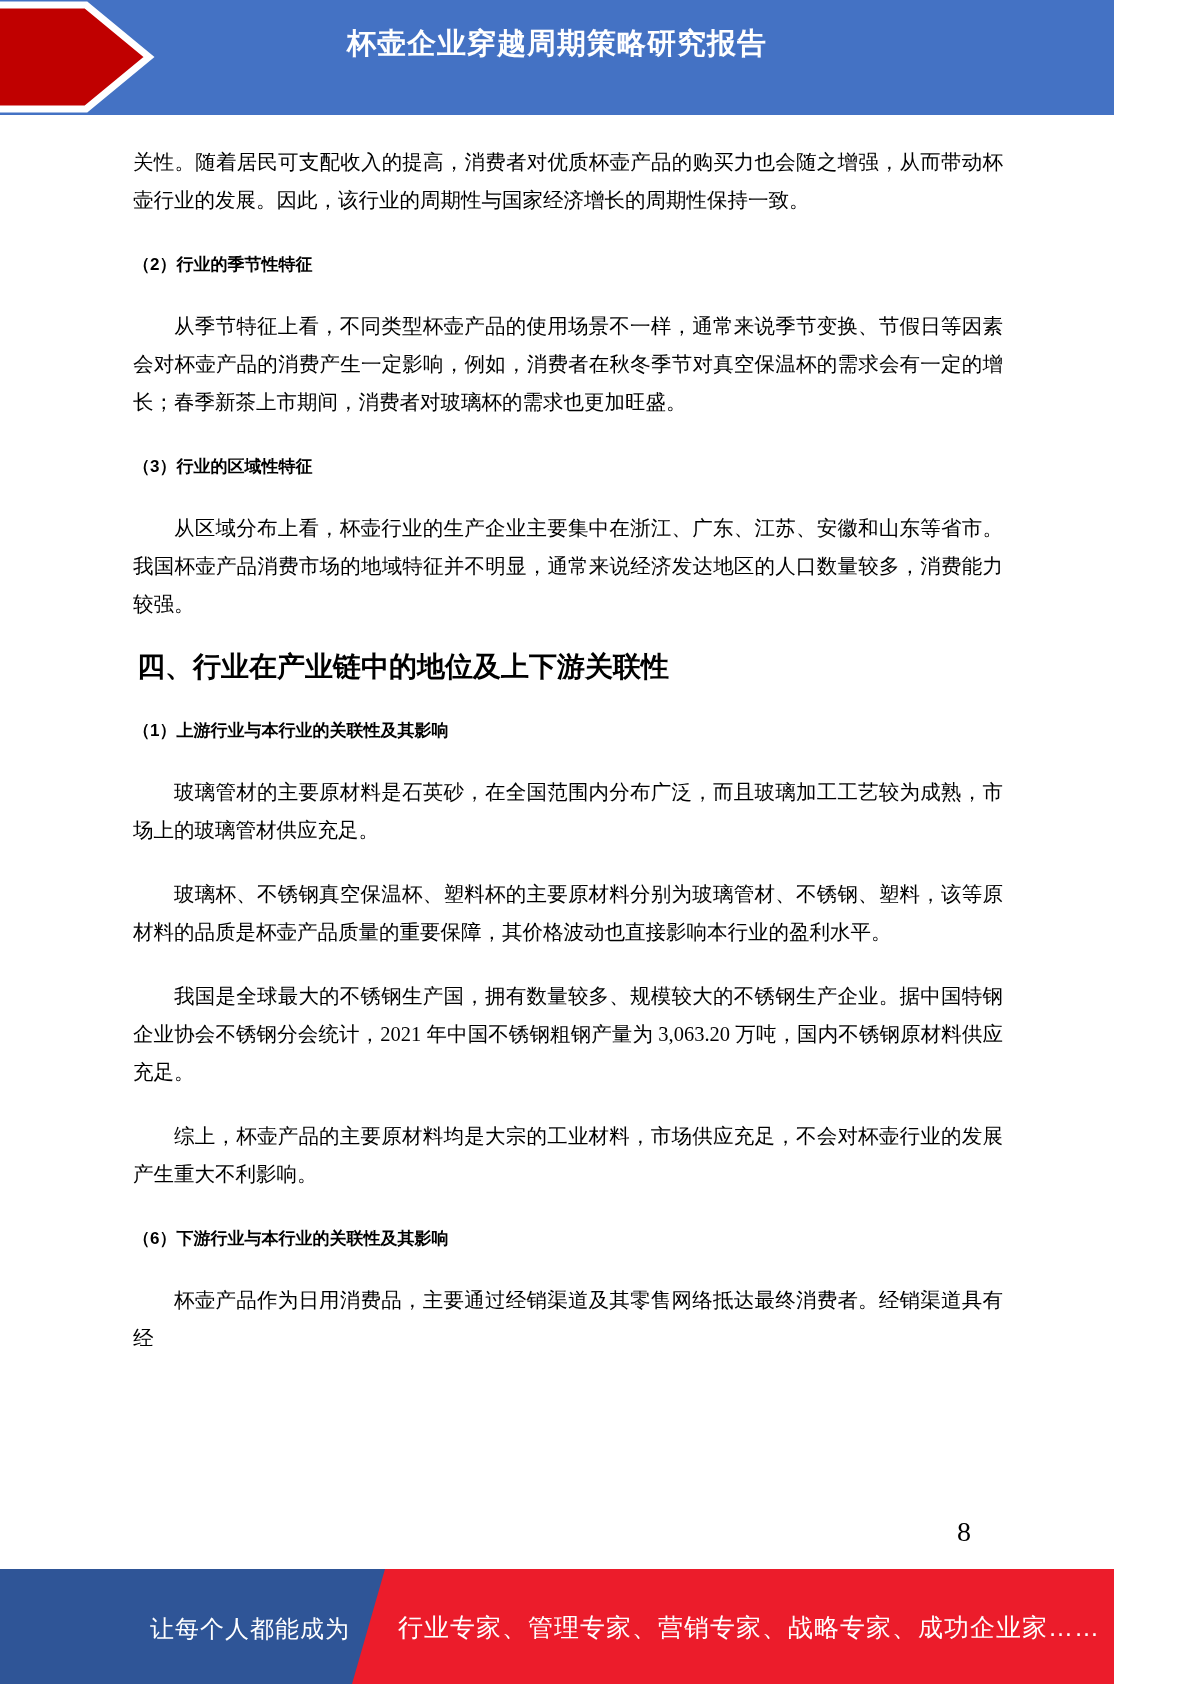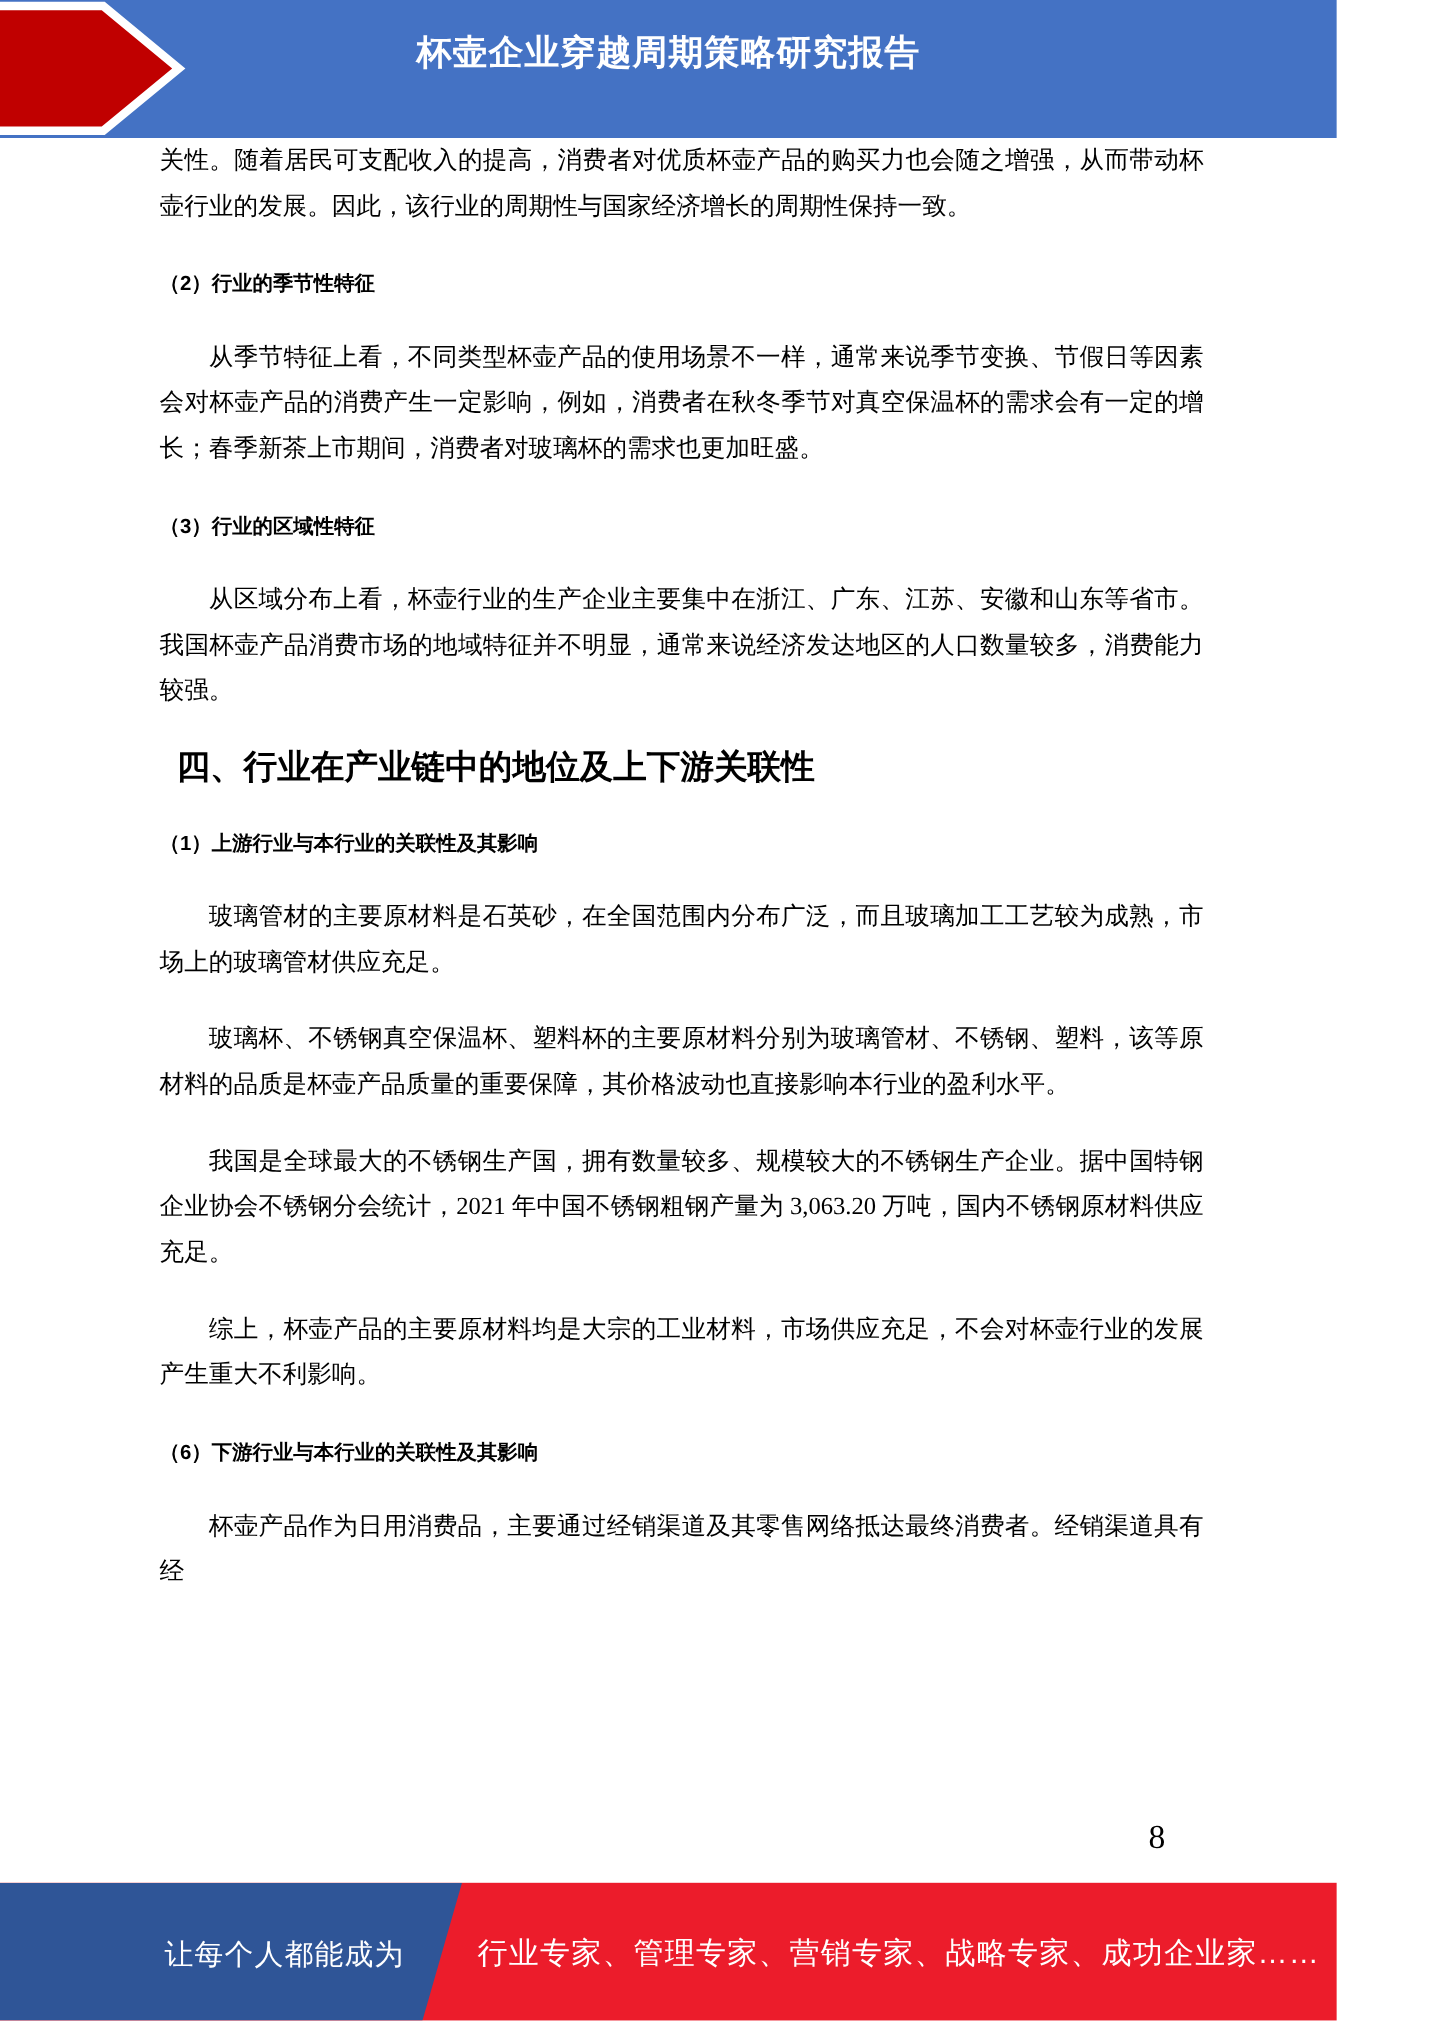--- a/index.html
+++ b/index.html
@@ -47,36 +47,36 @@
   }
   .content .p {
     font-size: 20.5px;
     line-height: 38px;
     margin: 26px 0;
     text-align: justify;
     text-justify: inter-ideograph;
     text-indent: 2em;
   }
   .content .p.first {
-    margin-top: 0;
+    margin-top: 28px;
     text-indent: 0;
   }
   .content .h3 {
     font-family: Liberation Sans, sans-serif;
     font-weight: 700;
     font-size: 17px;
     line-height: 32px;
     margin: 30px 0 14px 0;
   }
   .content .h2 {
     font-family: "Liberation Sans", "DejaVu Sans", sans-serif;
     font-weight: 700;
     font-size: 28px;
     line-height: 36px;
-    margin: 26px 0 18px 14px;
+    margin: 26px 0 18px 4px;
   }
 
   .page-number {
     position: absolute;
     top: 1516px;
     right: 143px;
     font-size: 28px;
     font-family: "Liberation Serif", "DejaVu Serif", serif;
     color: #000000;
   }
@@ -91,21 +91,21 @@
   }
   .footer .footer-blue {
     position: absolute;
     left: 0; top: 0;
     width: 390px; height: 115px;
     background: #2F5597;
     clip-path: polygon(0 0, 385px 0, 352px 115px, 0 115px);
   }
   .footer .footer-left {
     position: absolute;
-    left: 137px;
+    left: 150px;
     top: 44px;
     color: #ffffff;
     font-family: Liberation Serif, serif;
     font-size: 24px;
     letter-spacing: 1px;
   }
   .footer .footer-right {
     position: absolute;
     left: 398px;
     top: 42px;

